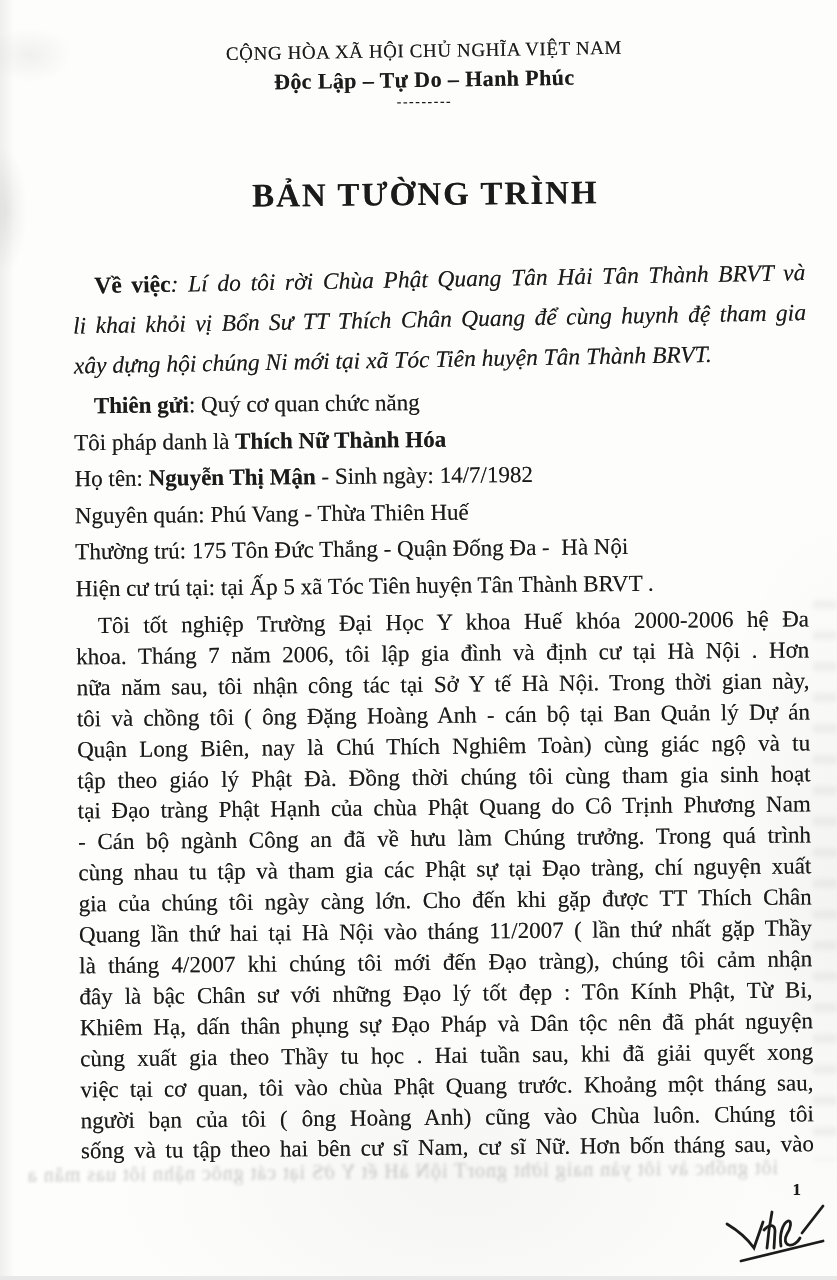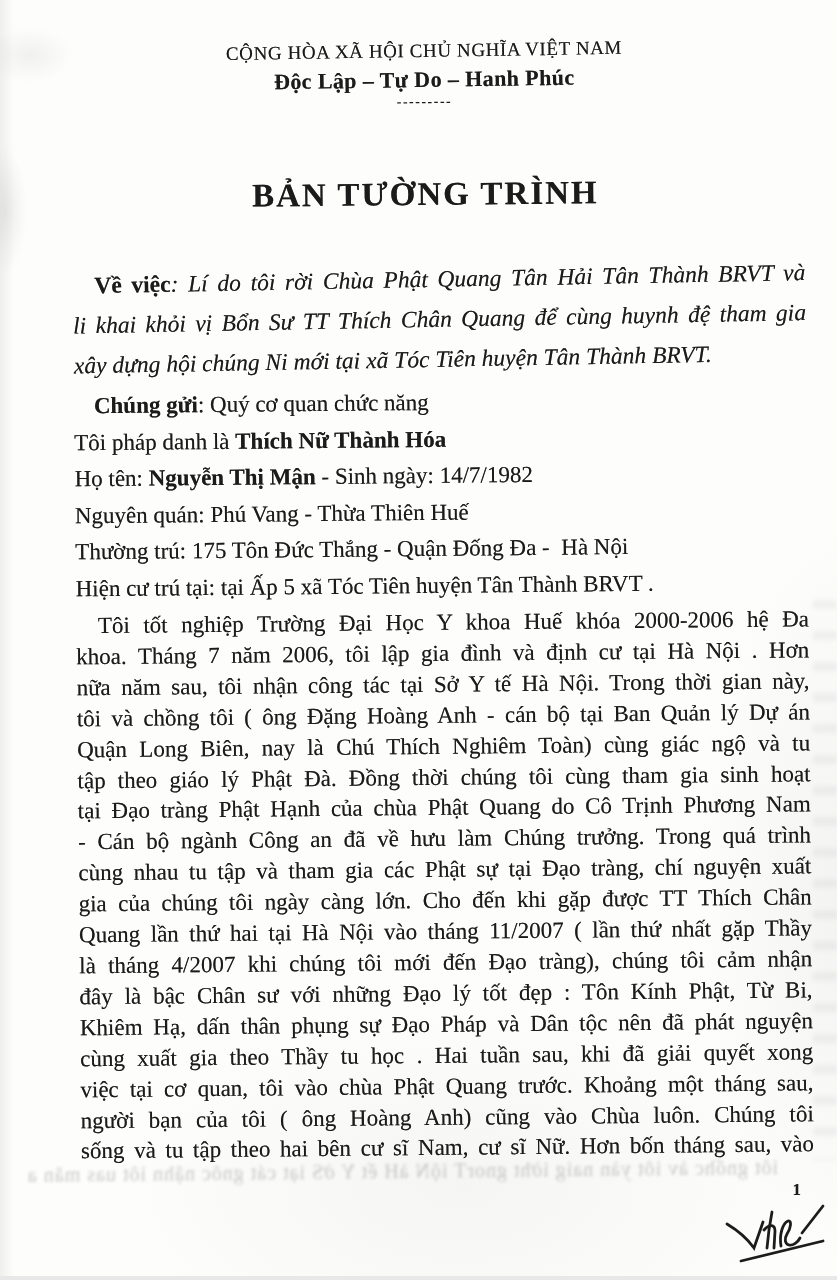--- a/index.html
+++ b/index.html
@@ -92,21 +92,21 @@
 
     <div class="doc-title center-col txt">BẢN TƯỜNG TRÌNH</div>
 
     <div class="subject txt">
       <div class="sline"><span class="slabel">Về việc</span><span>: Lí do tôi rời Chùa Phật Quang Tân Hải Tân Thành BRVT và</span></div>
       <div class="sline">li khai khỏi vị Bổn Sư TT Thích Chân Quang để cùng huynh đệ tham gia</div>
       <div class="sline last">xây dựng hội chúng Ni mới tại xã Tóc Tiên huyện Tân Thành BRVT.</div>
     </div>
 
     <div class="info txt">
-      <div class="iline indent"><span class="b">Chúng gửi</span><span>: Quý cơ quan chức năng</span></div>
+      <div class="iline indent"><span class="b">Thiên gửi</span><span>: Quý cơ quan chức năng</span></div>
       <div class="iline"><span>Tôi pháp danh là </span><span class="b">Thích Nữ Thành Hóa</span></div>
       <div class="iline"><span>Họ tên: </span><span class="b">Nguyễn Thị Mận</span><span> - Sinh ngày: 14/7/1982</span></div>
       <div class="iline">Nguyên quán: Phú Vang - Thừa Thiên Huế</div>
       <div class="iline">Thường trú: 175 Tôn Đức Thắng - Quận Đống Đa - &nbsp;Hà Nội</div>
       <div class="iline">Hiện cư trú tại: tại Ấp 5 xã Tóc Tiên huyện Tân Thành BRVT .</div>
     </div>
 
     <div class="body-par txt">
       <div class="bline indent">Tôi tốt nghiệp Trường Đại Học Y khoa Huế khóa 2000-2006 hệ Đa</div>
       <div class="bline">khoa. Tháng 7 năm 2006, tôi lập gia đình và định cư tại Hà Nội . Hơn</div>

